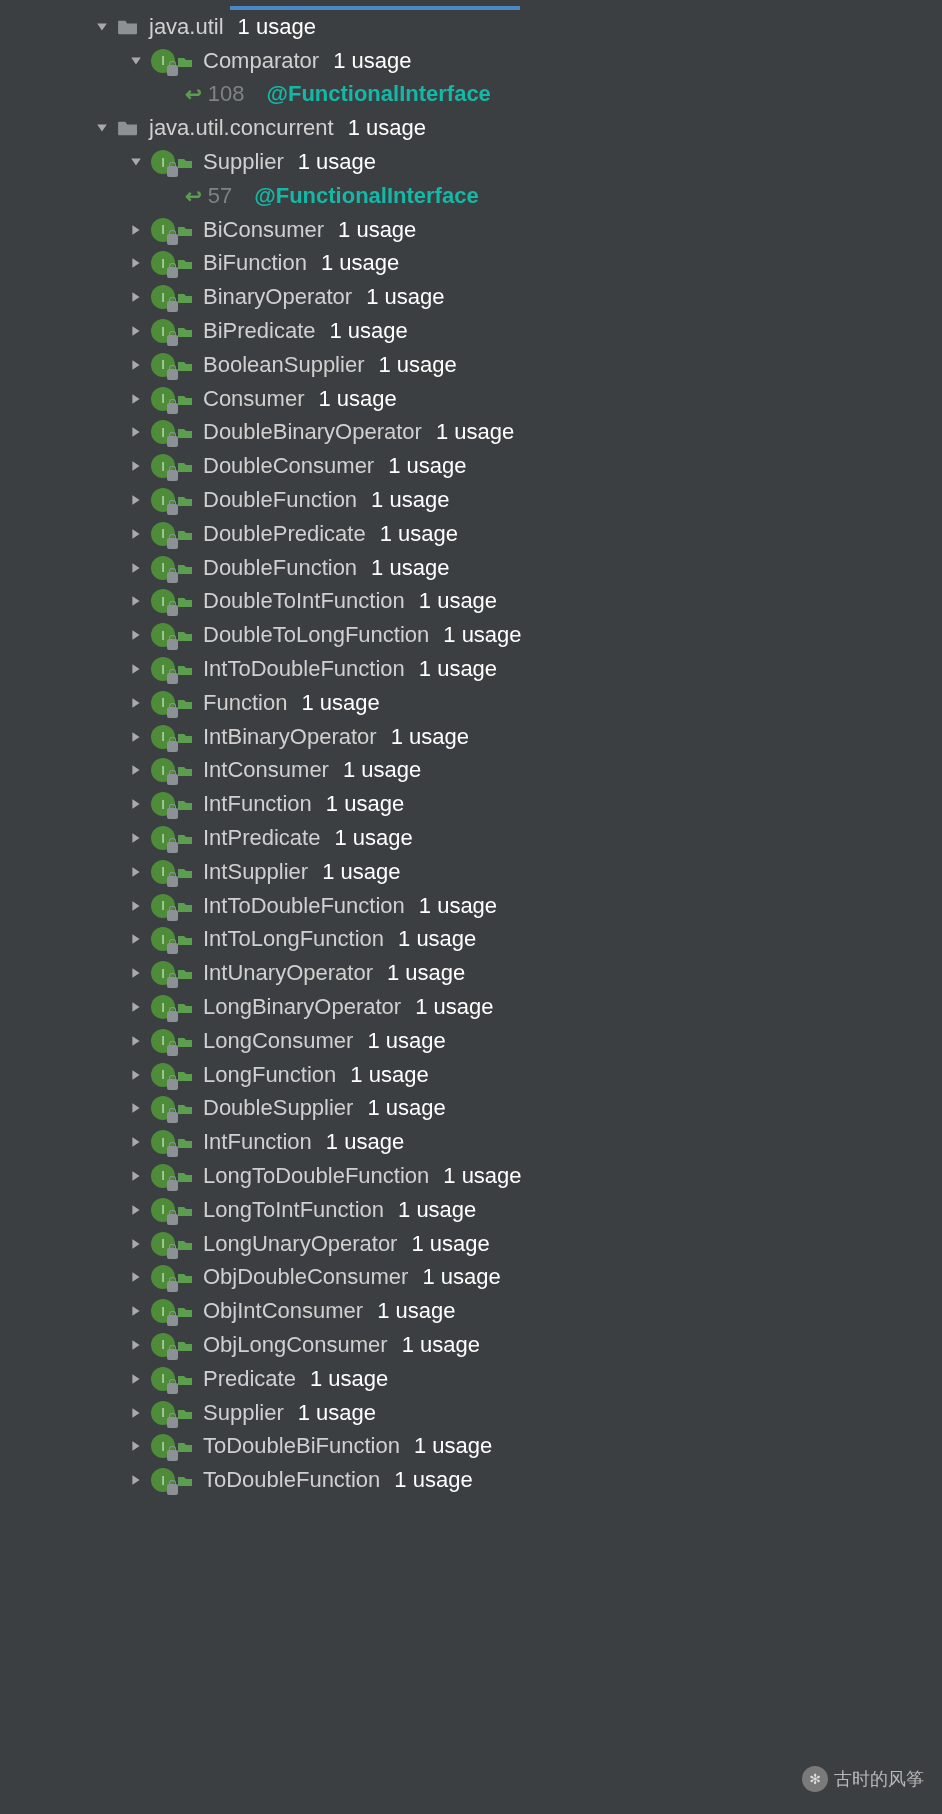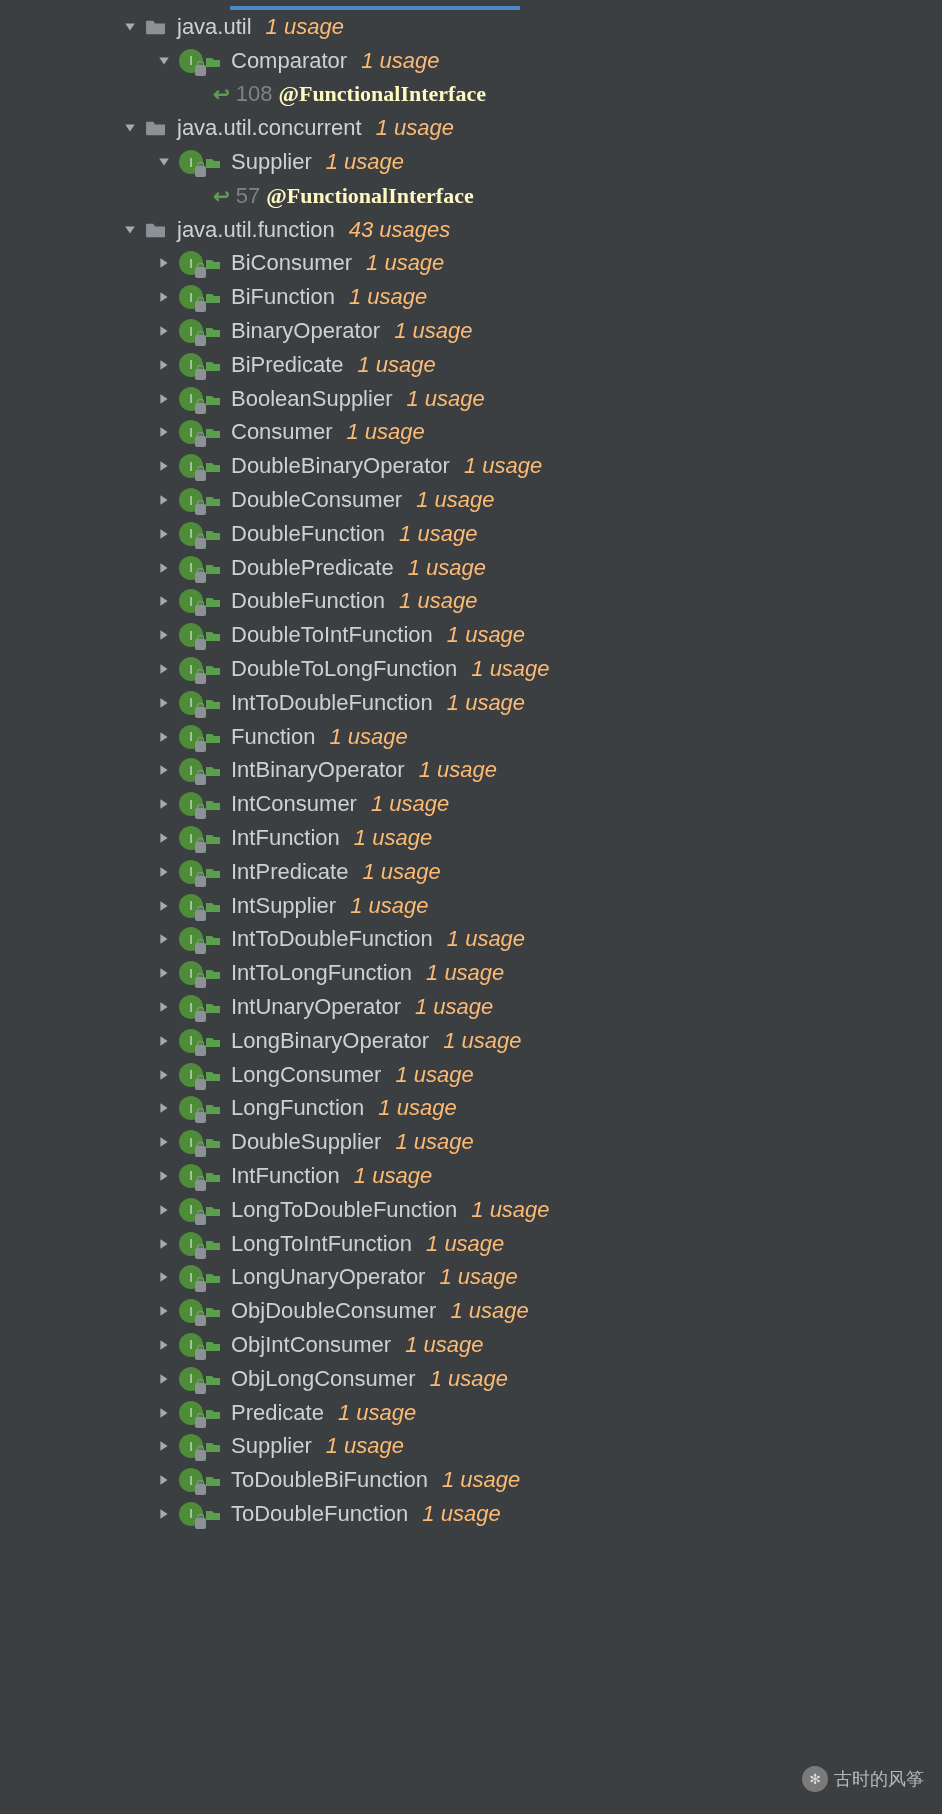--- a/index.html
+++ b/index.html
@@ -71,33 +71,33 @@
   }
   .tab-icon {
     width: 16px;
     height: 14px;
     display: inline-flex;
     margin-right: 10px;
     flex-shrink: 0;
   }
   .tab-icon svg { fill: #5b9e4d; }
   .name { color: #d0d0d0; font-weight: 500; }
-  .usage { color: #fdba74; margin-left: 14px; font-weight: 400; font-style: italic; }
+  .usage { color: #ffffff; margin-left: 14px; font-weight: 400; }
   .annot-arrow {
     color: #5b9e4d;
     font-size: 20px;
     margin-right: 6px;
     font-weight: 600;
   }
-  .annot-line { color: #808286; margin-right: 6px; }
-  .annot-text { color: #fef9c3; font-weight: 700; font-family: Liberation Serif, serif; }
+  .annot-line { color: #808286; margin-right: 22px; }
+  .annot-text { color: #14b8a6; font-weight: 700; }
   .indent0 { padding-left: 95px; }
   .indent1 { padding-left: 129px; }
   .indent2 { padding-left: 185px; }
-  .container { padding-bottom: 12px; padding-left: 28px; }
+  .container { padding-bottom: 12px; }
   .watermark {
     position: fixed;
     right: 18px;
     bottom: 22px;
     display: flex;
     align-items: center;
     color: #b7b7b7;
     font-size: 18px;
     gap: 6px;
   }
@@ -179,34 +179,20 @@
         </svg>
       </span>
       <span class="name">Supplier</span>
       <span class="usage">1 usage</span>
     </div>
     <div class="row indent2">
       <span class="annot-arrow">↩</span>
       <span class="annot-line">57</span>
       <span class="annot-text">@FunctionalInterface</span>
     </div>
-    <div class="row indent0">
-      <span class="arrow">
-        <svg viewBox="0 0 10 10" width="12" height="12">
-          <path d="M1 2 L9 2 L5 8 Z"></path>
-        </svg>
-      </span>
-      <span class="folder-icon">
-        <svg viewBox="0 0 24 20" width="22" height="18">
-          <path d="M2 3h7l2 3h11v11a1 1 0 0 1-1 1H2a1 1 0 0 1-1-1V4a1 1 0 0 1 1-1z"></path>
-        </svg>
-      </span>
-      <span class="name">java.util.function</span>
-      <span class="usage">43 usages</span>
-    </div>
     <div class="row indent1">
       <span class="arrow">
         <svg viewBox="0 0 10 10" width="12" height="12">
           <path d="M2 1 L8 5 L2 9 Z"></path>
         </svg>
       </span>
       <span class="interface-icon">I<span class="lock-badge"></span></span>
       <span class="tab-icon">
         <svg viewBox="0 0 16 14" width="16" height="14">
           <path d="M1 4h6l2 2h6v7H1z"></path>

